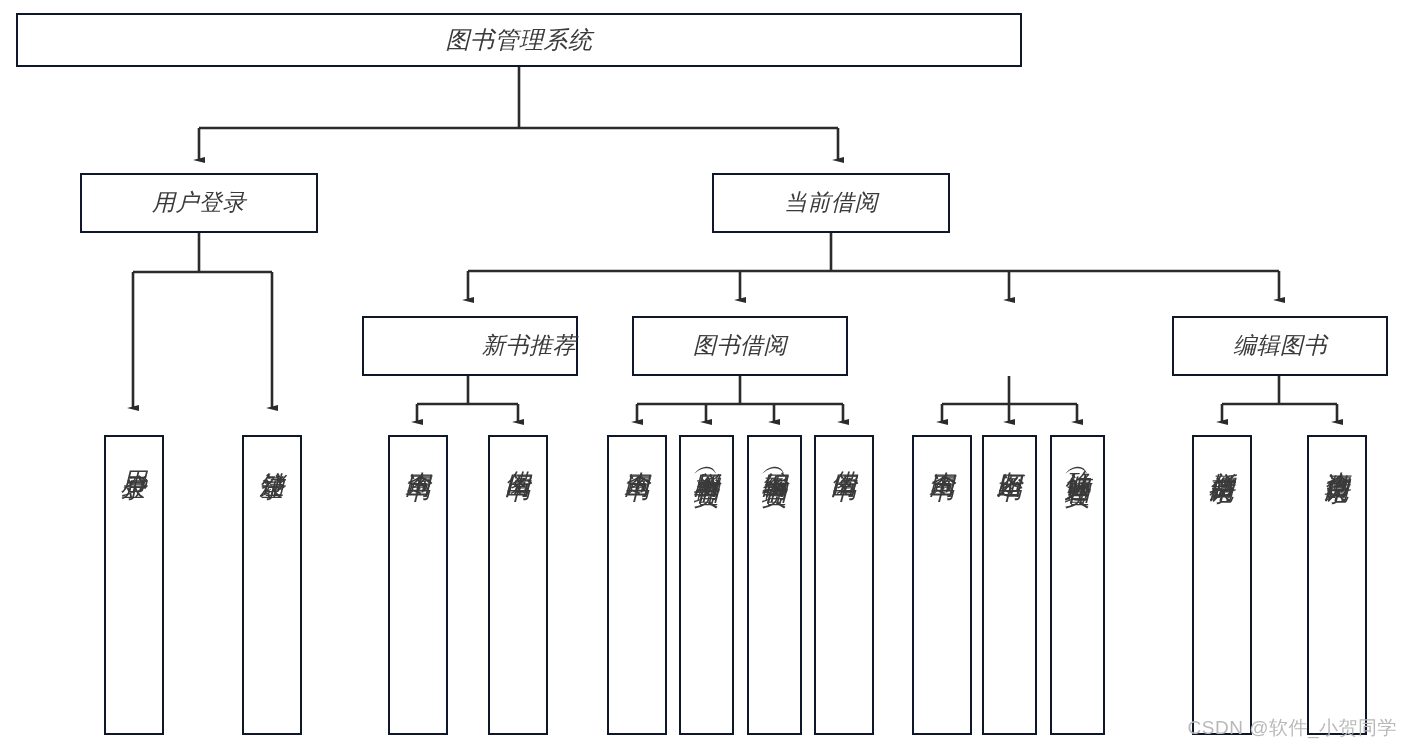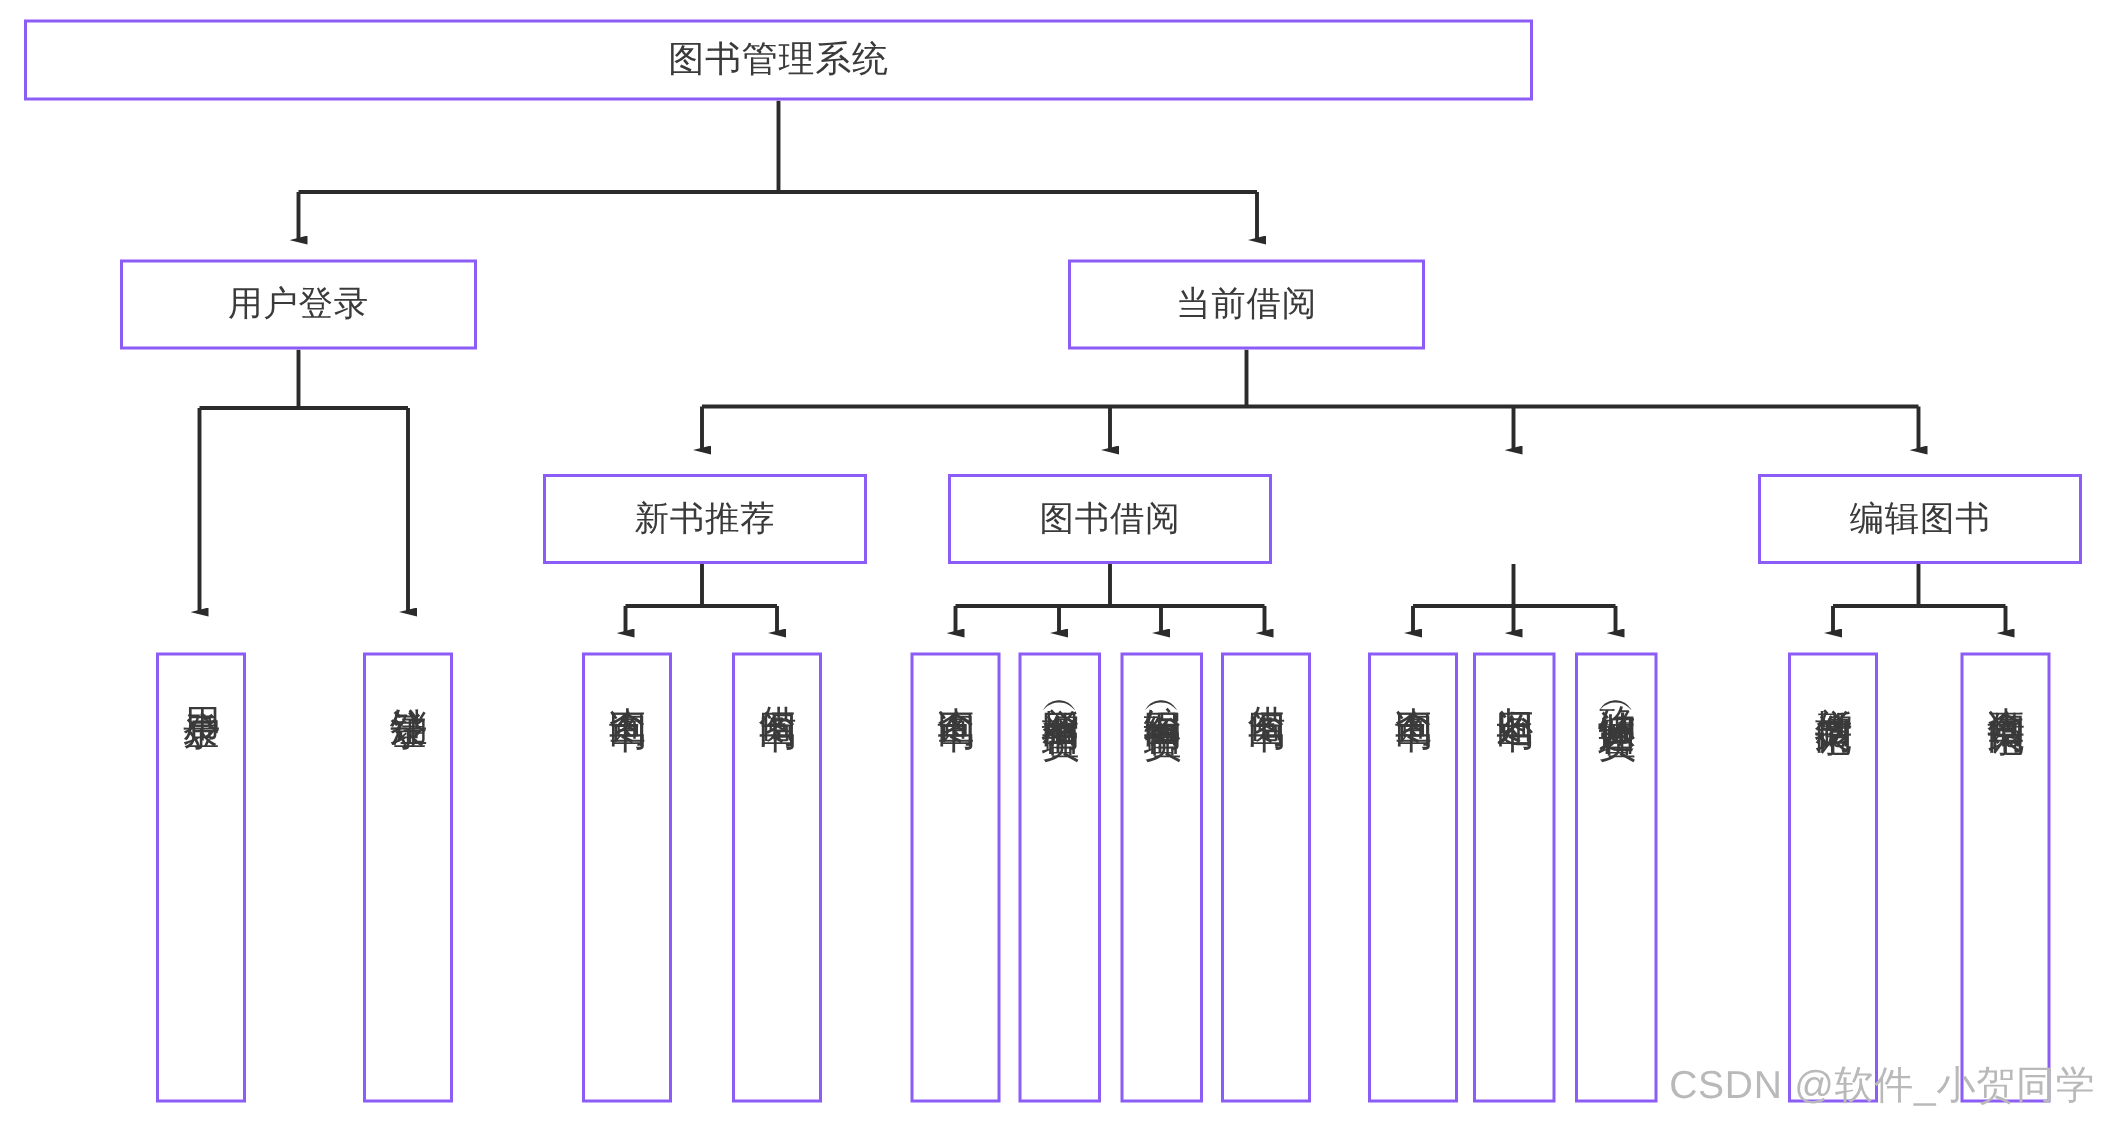--- a/index.html
+++ b/index.html
@@ -22,25 +22,26 @@
     left: 0;
     top: 0;
     width: 1405px;
     height: 747px;
     pointer-events: none;
   }
   .node {
     position: absolute;
     box-sizing: border-box;
     background: #ffffff;
-    border: 2px solid #8b5cf6;
+    border: 2px solid #0f172a;
     display: flex;
     align-items: center;
     justify-content: center;
     color: #3a3a3a;
+    font-style: italic;
   }
   .node .lbl {
     line-height: 1.18;
     text-align: center;
     letter-spacing: 0.5px;
   }
   .node.h .lbl {
     font-size: 23px;
   }
   .node.root .lbl {
@@ -55,21 +56,21 @@
     text-orientation: upright;
     font-size: 25px;
     line-height: 1.2;
     letter-spacing: 2px;
     white-space: nowrap;
   }
   #watermark {
     position: absolute;
     right: 8px;
     bottom: 6px;
-    font-size: 26px;
+    font-size: 19px;
     color: #b9b9b9;
     letter-spacing: 0.5px;
     white-space: nowrap;
   }
 </style>
 </head>
 <body>
 
 <div id="canvas">
 
@@ -127,21 +128,21 @@
     <span class="lbl">图书管理系统</span>
   </div>
 
   <div class="node h" style="left:80px; top:173px; width:238px; height:60px;">
     <span class="lbl">用户登录</span>
   </div>
   <div class="node h" style="left:712px; top:173px; width:238px; height:60px;">
     <span class="lbl">当前借阅</span>
   </div>
 
-  <div class="node h" style="left:362px; top:316px; width:216px; height:60px;">
+  <div class="node h" style="left:362px; top:316px; width:216px; height:60px;justify-content:flex-end;">
     <span class="lbl">新书推荐</span>
   </div>
   <div class="node h" style="left:632px; top:316px; width:216px; height:60px;">
     <span class="lbl">图书借阅</span>
   </div>
   <div class="node h" style="left:1172px; top:316px; width:216px; height:60px;">
     <span class="lbl">编辑图书</span>
   </div>
 
   <div class="node v" style="left:104px; top:435px; width:60px; height:300px;">

